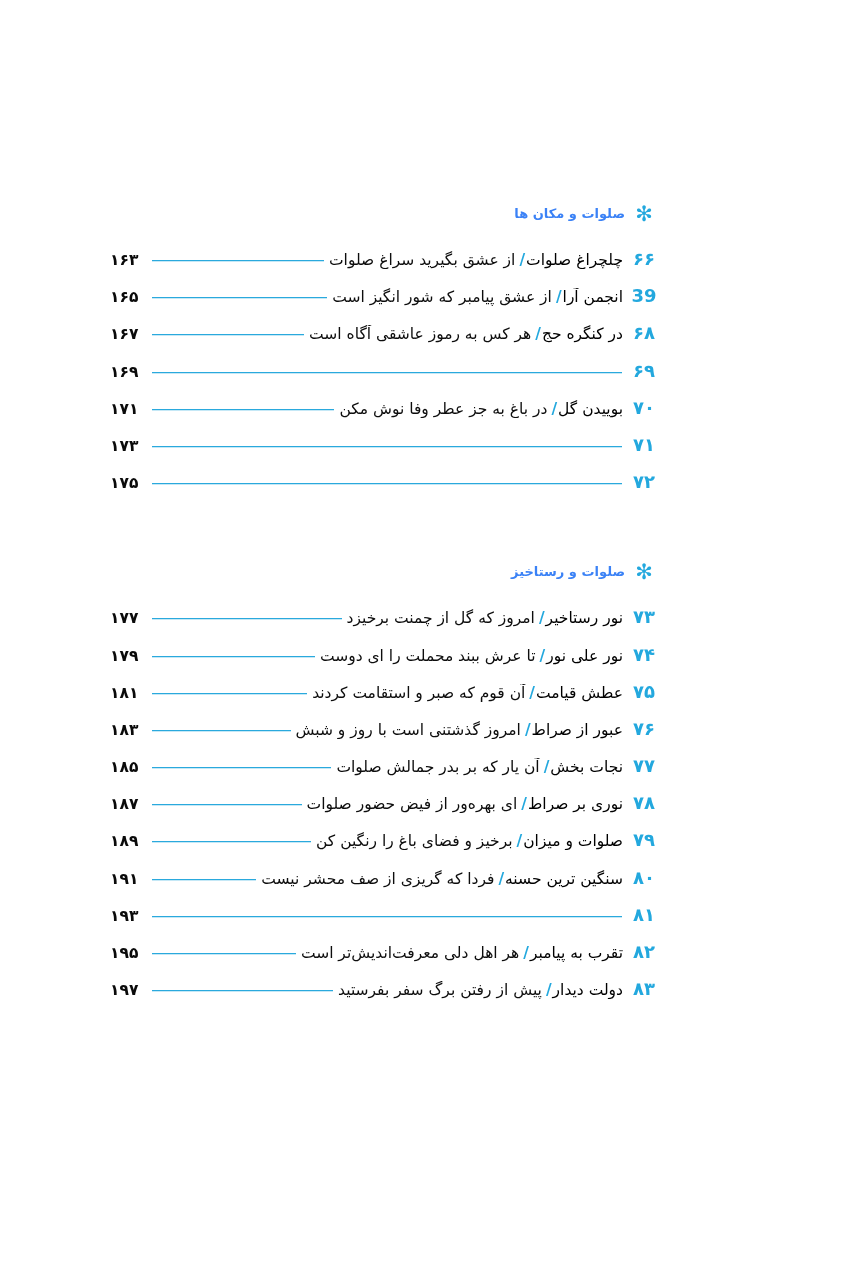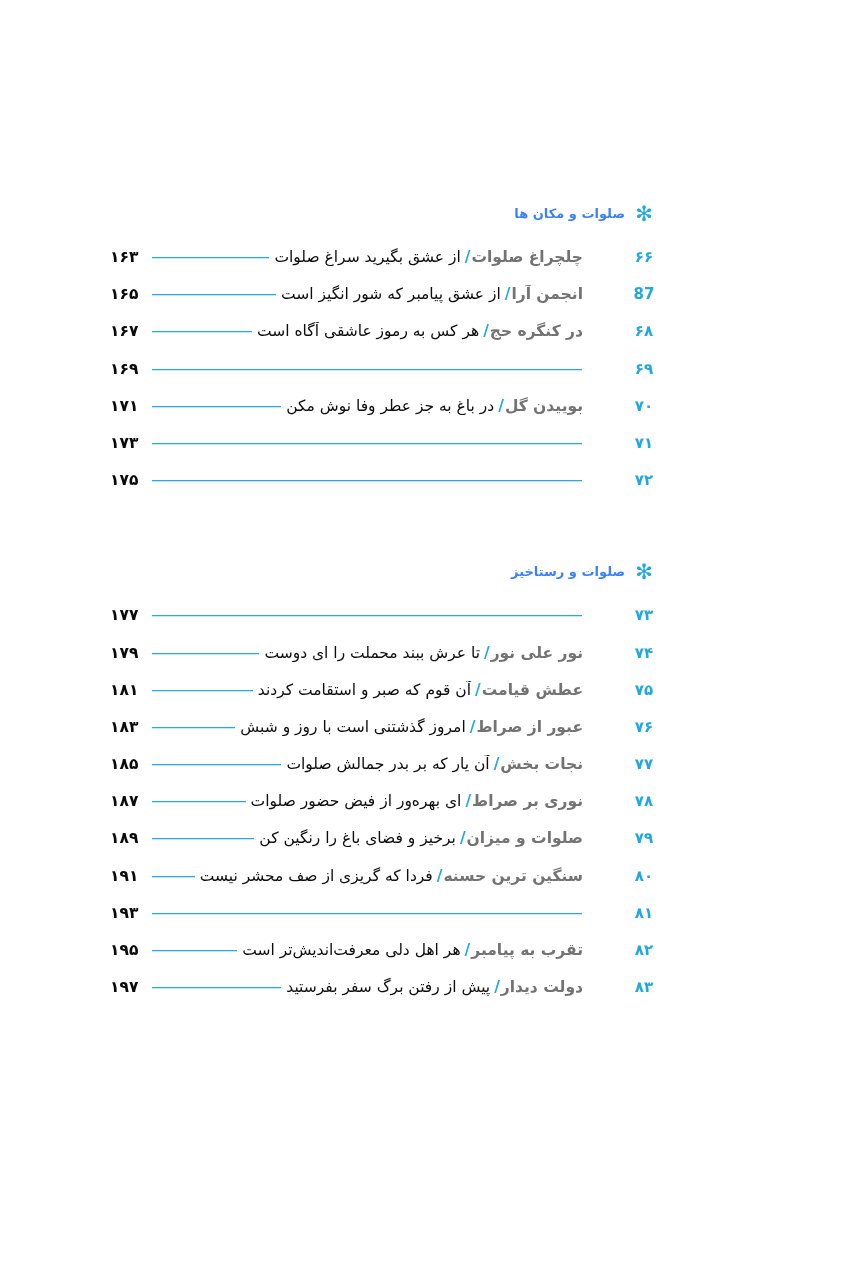--- a/index.html
+++ b/index.html
@@ -74,45 +74,44 @@
     align-items: baseline;
     height: 37.2px;
     width: 100%;
   }
 
   .entry-num {
     flex: 0 0 34px;
     width: 34px;
     text-align: center;
     color: #23a8de;
-    font-size: 15px;
+    font-size: 18px;
     font-weight: 600;
     white-space: nowrap;
-    margin-left: 40px;
   }
 
   .entry-body {
     flex: 1 1 auto;
     display: flex;
     flex-direction: row;
     align-items: baseline;
     min-width: 0;
     overflow: hidden;
   }
 
   .entry-text {
     flex: 0 0 auto;
     white-space: nowrap;
     font-size: 15.5px;
     color: #111111;
     padding-right: 4px;
   }
   .entry-title {
-    color: #737373;
-    font-weight: 700;
+    color: #000000;
+    font-weight: 400;
   }
   .entry-sep {
     color: #23a8de;
     font-weight: 600;
     padding: 0 1px;
   }
   .entry-sub {
     color: #0d0d0d;
     font-weight: 400;
     padding-right: 3px;
@@ -154,21 +153,21 @@
         <div class="entries">
           <div class="entry">
             <span class="entry-num">۶۶</span>
             <span class="entry-body">
               <span class="entry-text"><span class="entry-title">چلچراغ صلوات</span><span class="entry-sep">/</span><span class="entry-sub">از عشق بگیرید سراغ صلوات</span></span>
               <span class="entry-leader"></span>
               <span class="entry-page">۱۶۳</span>
             </span>
           </div>
           <div class="entry">
-            <span class="entry-num">87</span>
+            <span class="entry-num">39</span>
             <span class="entry-body">
               <span class="entry-text"><span class="entry-title">انجمن آرا</span><span class="entry-sep">/</span><span class="entry-sub">از عشق پیامبر که شور انگیز است</span></span>
               <span class="entry-leader"></span>
               <span class="entry-page">۱۶۵</span>
             </span>
           </div>
           <div class="entry">
             <span class="entry-num">۶۸</span>
             <span class="entry-body">
               <span class="entry-text"><span class="entry-title">در کنگره حج</span><span class="entry-sep">/</span><span class="entry-sub">هر کس به رموز عاشقی آگاه است</span></span>
@@ -209,20 +208,21 @@
       </div>
       <div class="section">
         <div class="section-header">
           <span class="section-bullet">✻</span>
           <span class="section-title">صلوات و رستاخیز</span>
         </div>
         <div class="entries">
           <div class="entry">
             <span class="entry-num">۷۳</span>
             <span class="entry-body">
+              <span class="entry-text"><span class="entry-title">نور رستاخیر</span><span class="entry-sep">/</span><span class="entry-sub">امروز که گل از چمنت برخیزد</span></span>
               <span class="entry-leader"></span>
               <span class="entry-page">۱۷۷</span>
             </span>
           </div>
           <div class="entry">
             <span class="entry-num">۷۴</span>
             <span class="entry-body">
               <span class="entry-text"><span class="entry-title">نور علی نور</span><span class="entry-sep">/</span><span class="entry-sub">تا عرش ببند محملت را ای دوست</span></span>
               <span class="entry-leader"></span>
               <span class="entry-page">۱۷۹</span>

